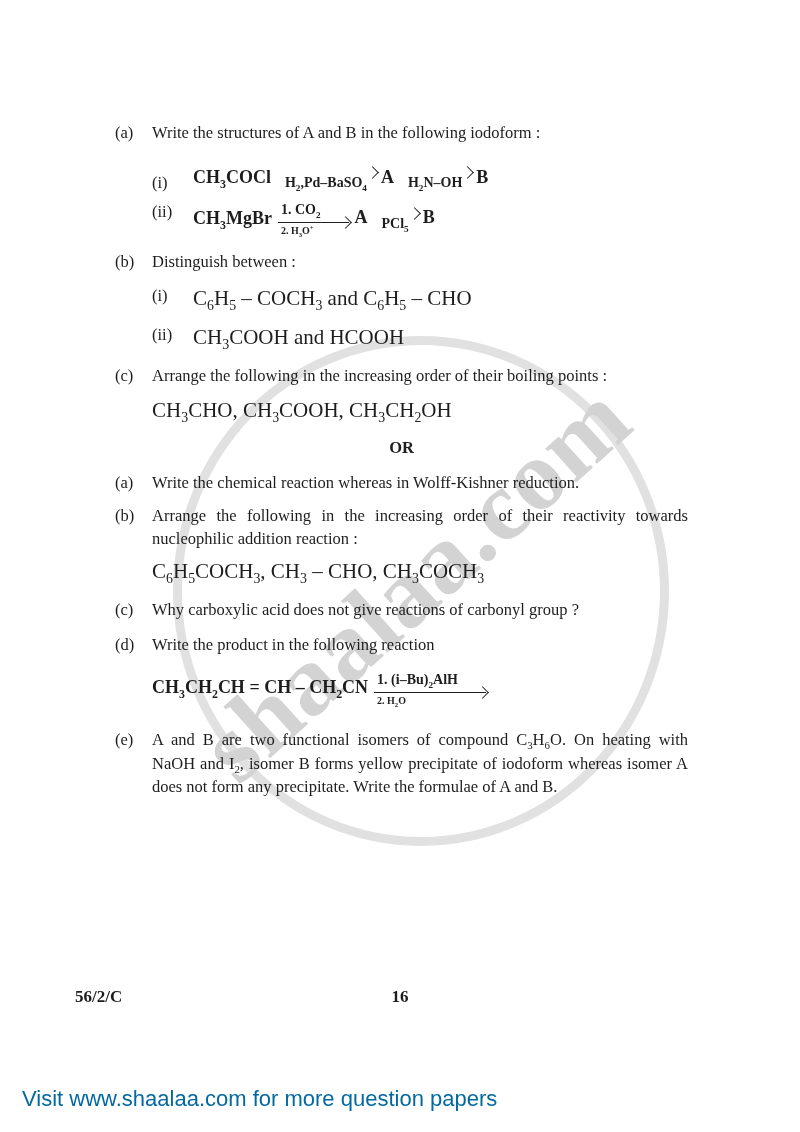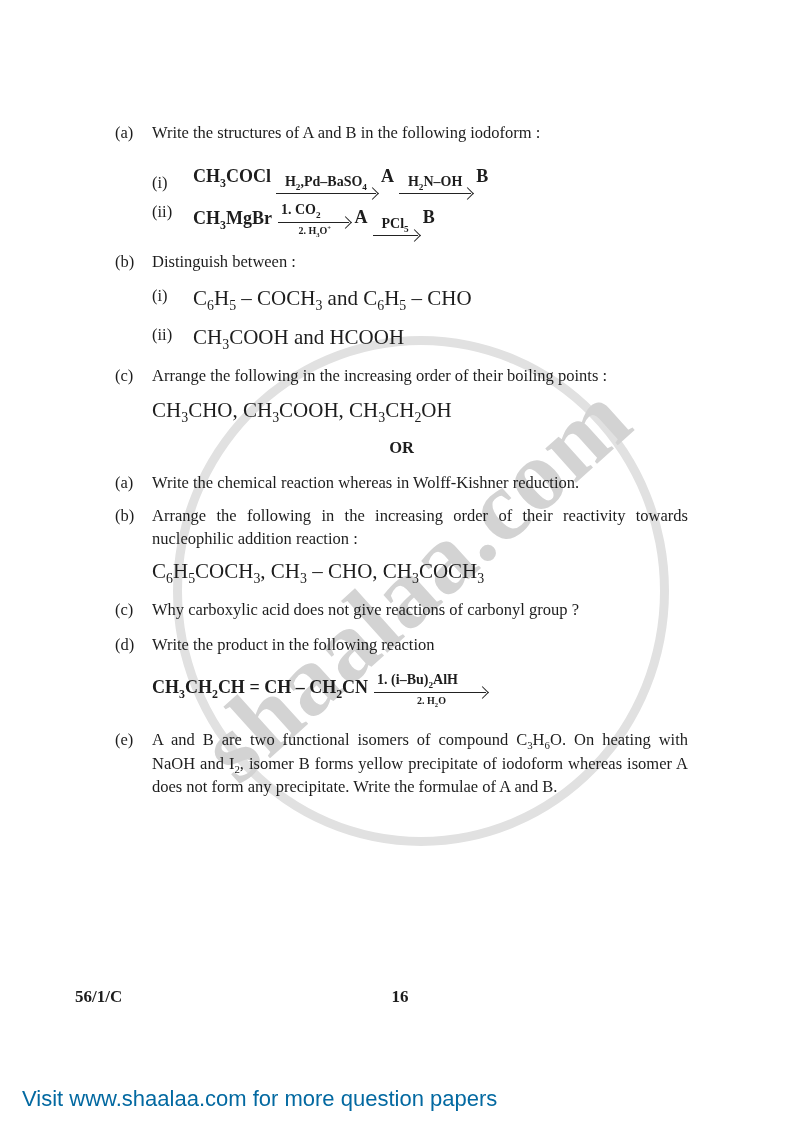--- a/index.html
+++ b/index.html
@@ -27,33 +27,33 @@
   .subtag{width:41px;flex:none;}
   .body{flex:1;}
   .just{text-align:justify;}
   .indent{margin-left:37px;}
   .chemline{font-size:21px;}
   .or{text-align:center;font-weight:bold;}
   sub,sup{font-size:66%;line-height:0;}
   
   .rxline{font-size:18px;white-space:nowrap;font-weight:bold;}
   .arrow-over{
-    display:inline-flex;flex-direction:column;align-items:stretch;
+    display:inline-flex;flex-direction:row;align-items:stretch;
     vertical-align:-4px;margin:0 5px;
   }
   .arrow-over .albl{font-size:14px;text-align:center;padding:0 9px 2px;}
   .shaft{position:relative;height:1px;background:#222;width:100%;}
   .shaft::after{
     content:"";position:absolute;right:-1px;top:-4.2px;width:8px;height:8px;
     border-top:1.3px solid #222;border-right:1.3px solid #222;
     transform:rotate(45deg);
   }
   .frac-arrow{
     display:inline-flex;flex-direction:column;align-items:stretch;
-    vertical-align:middle;margin:0 6px;text-align:center;
+    vertical-align:middle;margin:0 6px;text-align:left;
   }
   .frac-arrow .ftop{font-size:14px;padding:0 28px 2px 3px;white-space:nowrap;}
   .frac-arrow .fbot{font-size:10px;padding:1px 0 0 3px;white-space:nowrap;}
   
   .mb6{margin-bottom:6px;}  .mb7{margin-bottom:7px;}
   .mb9{margin-bottom:9px;}  .mb10{margin-bottom:10px;}
   .mb11{margin-bottom:11px;}.mb12{margin-bottom:12px;}.mb14{margin-bottom:14px;}
   .mb20{margin-bottom:20px;}
   .rxrow{height:44px;align-items:flex-end;}
   
@@ -154,16 +154,16 @@
       </span>
   </div>
 
   <div class="row">
     <span class="tag">(e)</span>
     <div class="body just">A and B are two functional isomers of compound C<sub>3</sub>H<sub>6</sub>O.  On heating with NaOH and I<sub>2</sub>,  isomer B forms yellow precipitate of iodoform whereas isomer A does not form any precipitate.  Write the formulae of A and B.</div>
   </div>
 
 </div>
 
-<div class="footer-code">56/1/C</div>
+<div class="footer-code">56/2/C</div>
 <div class="footer-page">16</div>
 
 <div class="banner">Visit www.shaalaa.com for more question papers</div>
 
 </body></html>

